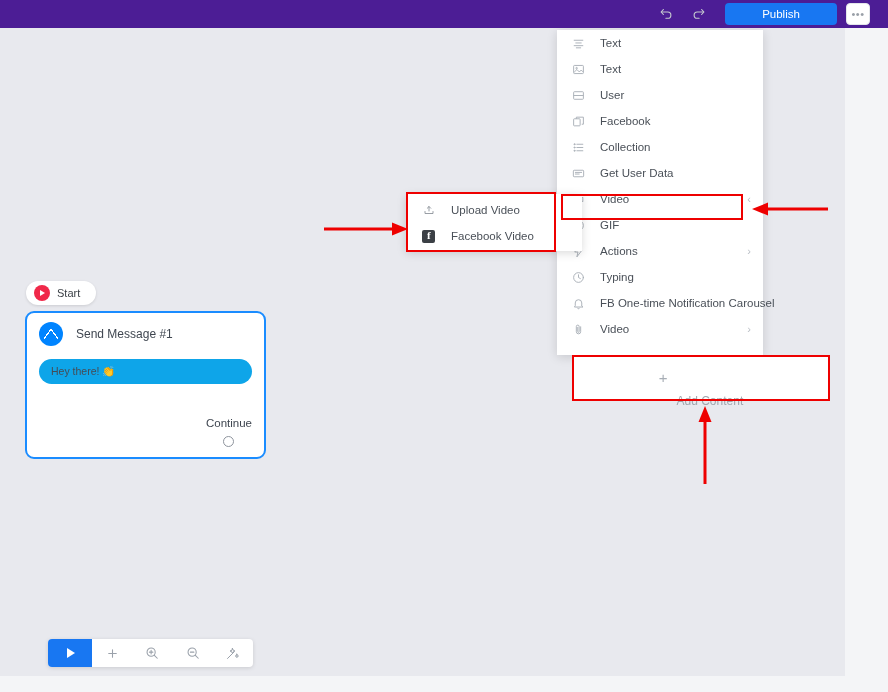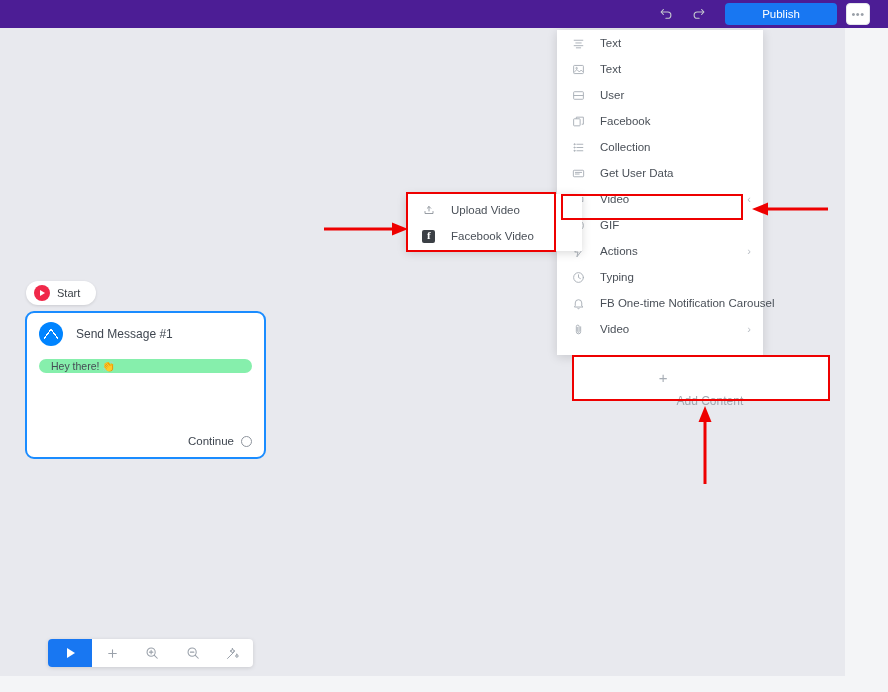--- a/index.html
+++ b/index.html
@@ -122,31 +122,31 @@
     background:
       linear-gradient(to bottom right, transparent 45%, #fff 45%, #fff 55%, transparent 55%),
       linear-gradient(to bottom left, transparent 45%, #fff 45%, #fff 55%, transparent 55%);
     background-size: 7px 10px;
     background-position: 0 0, 7px 0;
     background-repeat: no-repeat;
   }
   .msg-title { font-size: 12px; color: #3f4650; }
   .msg-bubble {
     margin: 4px 12px 0 12px;
-    height: 14px;
-    background: #86efac;
+    height: 25px;
+    background: #0ea5e9;
     border-radius: 13px;
     display: flex; align-items: center;
     padding-left: 12px;
     gap: 4px;
   }
   .msg-bubble-text { font-size: 10.5px; color: #464c55; }
   .msg-footer {
     position: absolute; right: 12px; bottom: 10px;
-    display: flex; align-items: center; gap: 7px;
+    display: flex; align-items: center; gap: 7px; flex-direction: column;
   }
   .msg-continue { font-size: 11.5px; color: #3f4650; }
   .msg-dot {
     width: 11px; height: 11px;
     border-radius: 50%;
     border: 1.4px solid #8e949d;
   }
 
   
   .bottom-toolbar {

